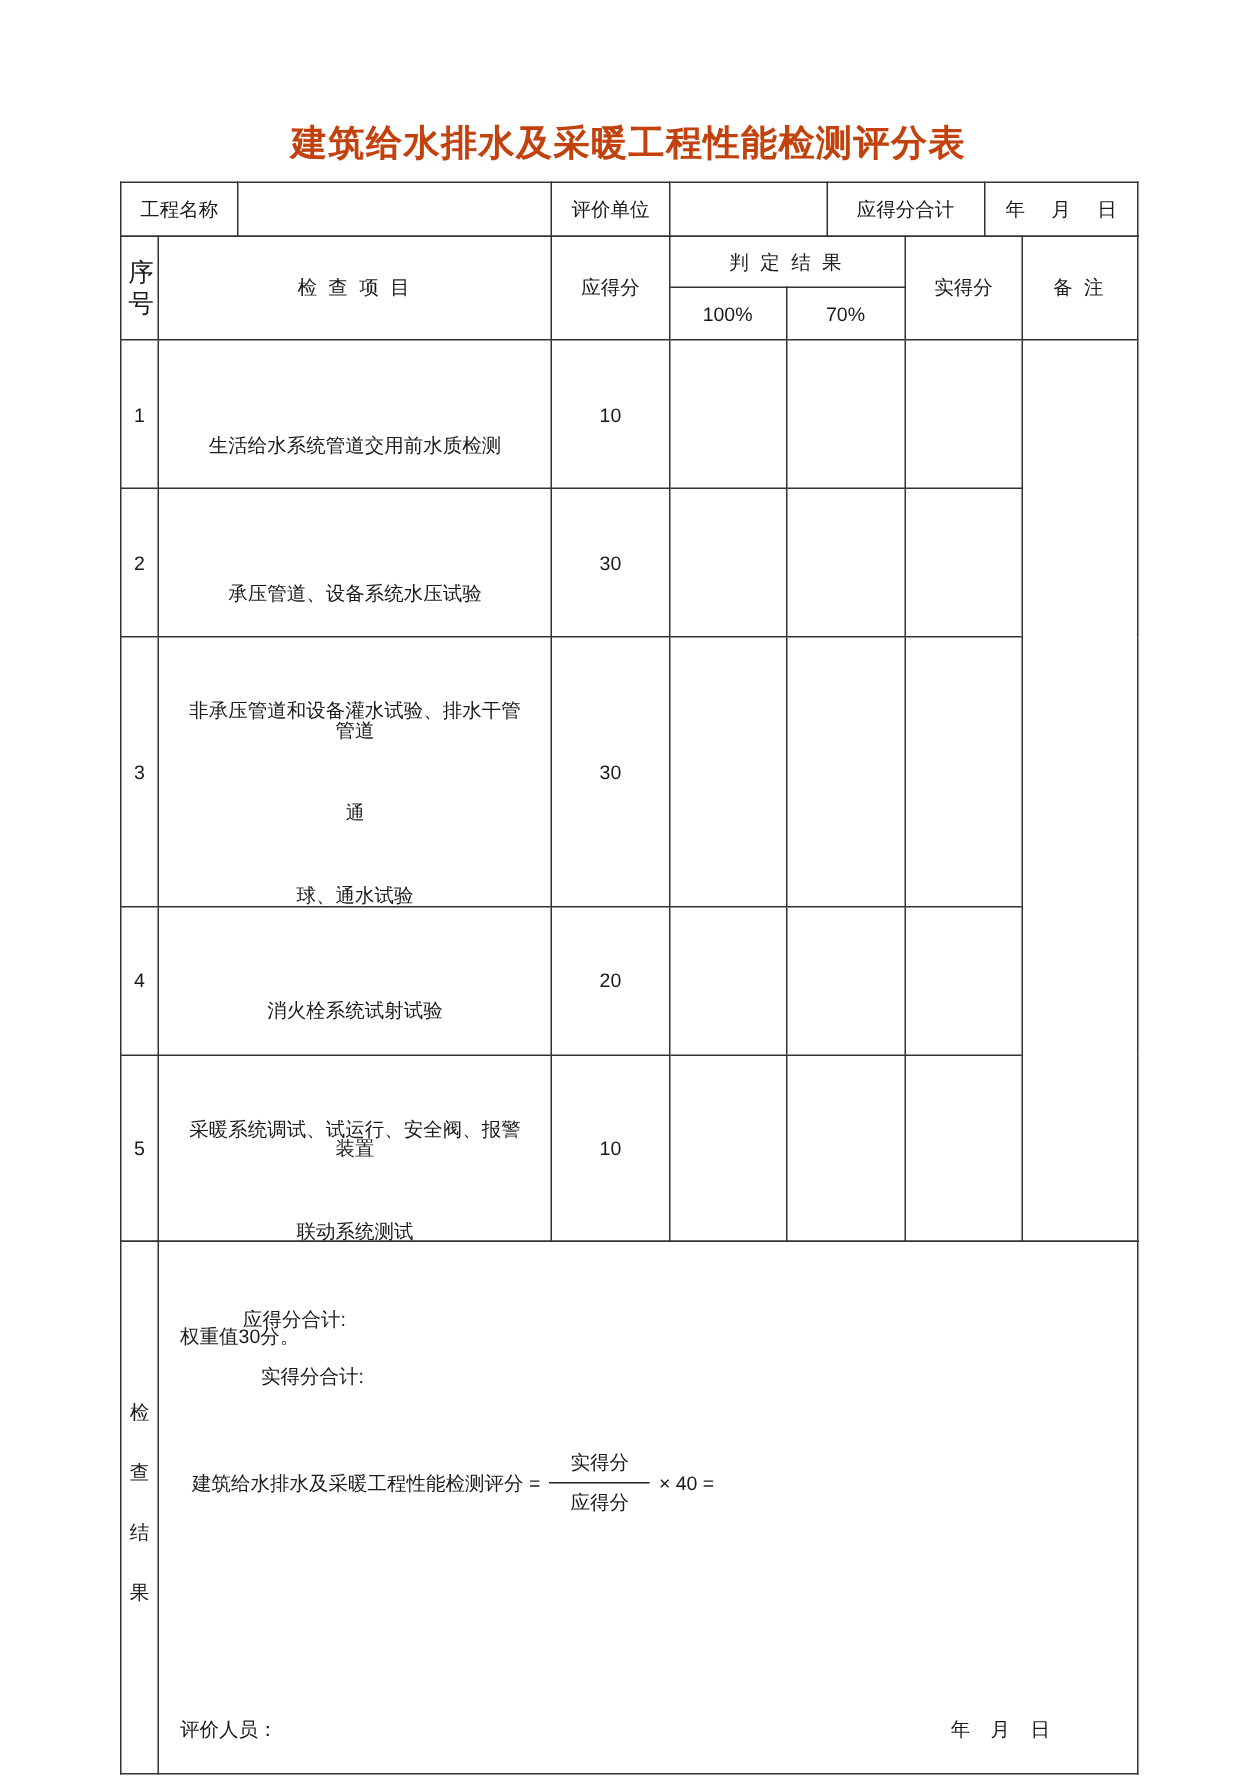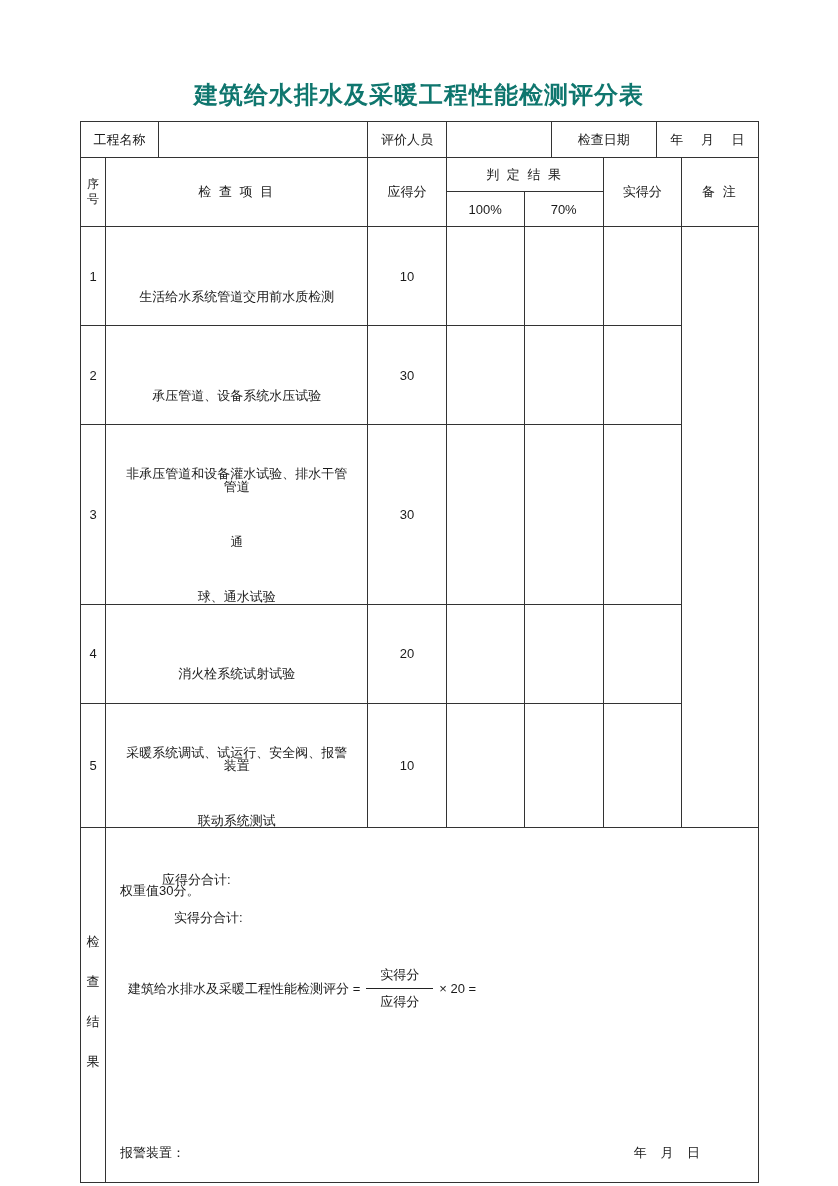--- a/index.html
+++ b/index.html
@@ -15,21 +15,21 @@
   }
   .doc-title {
     position: absolute;
     top: 79px;
     left: 0;
     width: 100%;
     text-align: center;
     font-size: 24px;
     font-weight: bold;
     letter-spacing: 1px;
-    color: #0f766e;
+    color: #c2410c;
   }
   .tables {
     position: absolute;
     left: 80px;
     top: 121px;
     width: 752px;
   }
   table {
     border-collapse: collapse;
     table-layout: fixed;
@@ -43,21 +43,21 @@
     font-size: 13px;
     padding: 0;
     color: #1a1a1a;
   }
   .label-cell { font-size: 13px; }
   .spaced { letter-spacing: 2px; }
   .date-cell { word-spacing: 14px; }
   .seq-vertical {
     display: inline-block;
     width: 15px;
-    font-size: 12px;
+    font-size: 17px;
     line-height: 1.25;
     word-break: break-all;
     white-space: normal;
   }
   .item-cell { padding: 0 14px; line-height: 1.4; }
   .item-line { display: block; margin-top: 42px; }
   .tight .item-line { line-height: 1.02; }
   .tight .mid-line { font-size: 12.5px; }
   .result-label-cell { vertical-align: top; }
   .result-label-stack {
@@ -111,23 +111,23 @@
           <col style="width:209px">
           <col style="width:78px">
         <col style="width:105px">
           <col style="width:105px">
           <col style="width:102px">
       </colgroup>
       <tbody>
           <tr style="height:36px">
         <td class="label-cell">工程名称</td>
         <td></td>
-        <td class="label-cell">评价人员</td>
-        <td></td>
-        <td class="label-cell">检查日期</td>
+        <td class="label-cell">评价单位</td>
+        <td></td>
+        <td class="label-cell">应得分合计</td>
         <td class="date-cell">年 月 日</td>
       </tr>
     </tbody>
       </table>
 
     <table class="t-b">
       <colgroup>
         <col style="width:25px">
           <col style="width:262px">
           <col style="width:78px">
@@ -231,24 +231,24 @@
         <td class="result-cell">
           <div class="rc-abs weight-note">权重值30分。</div>
           <div class="rc-abs expected-tot">应得分合计:</div>
           <div class="rc-abs actual-tot">实得分合计:</div>
           <div class="rc-abs formula-row">
             <span class="formula-prefix">建筑给水排水及采暖工程性能检测评分 =</span>
             <span class="frac">
               <span class="num">实得分</span>
               <span class="den">应得分</span>
             </span>
-            <span>× 20 =</span>
+            <span>× 40 =</span>
           </div>
           <div class="rc-abs evaluator-row">
-            <span>报警装置：</span>
+            <span>评价人员：</span>
             <span class="small-date">年 月 日</span>
           </div>
         </td>
       </tr>
     </tbody>
       </table>
 
   </div>
 </div>
 

